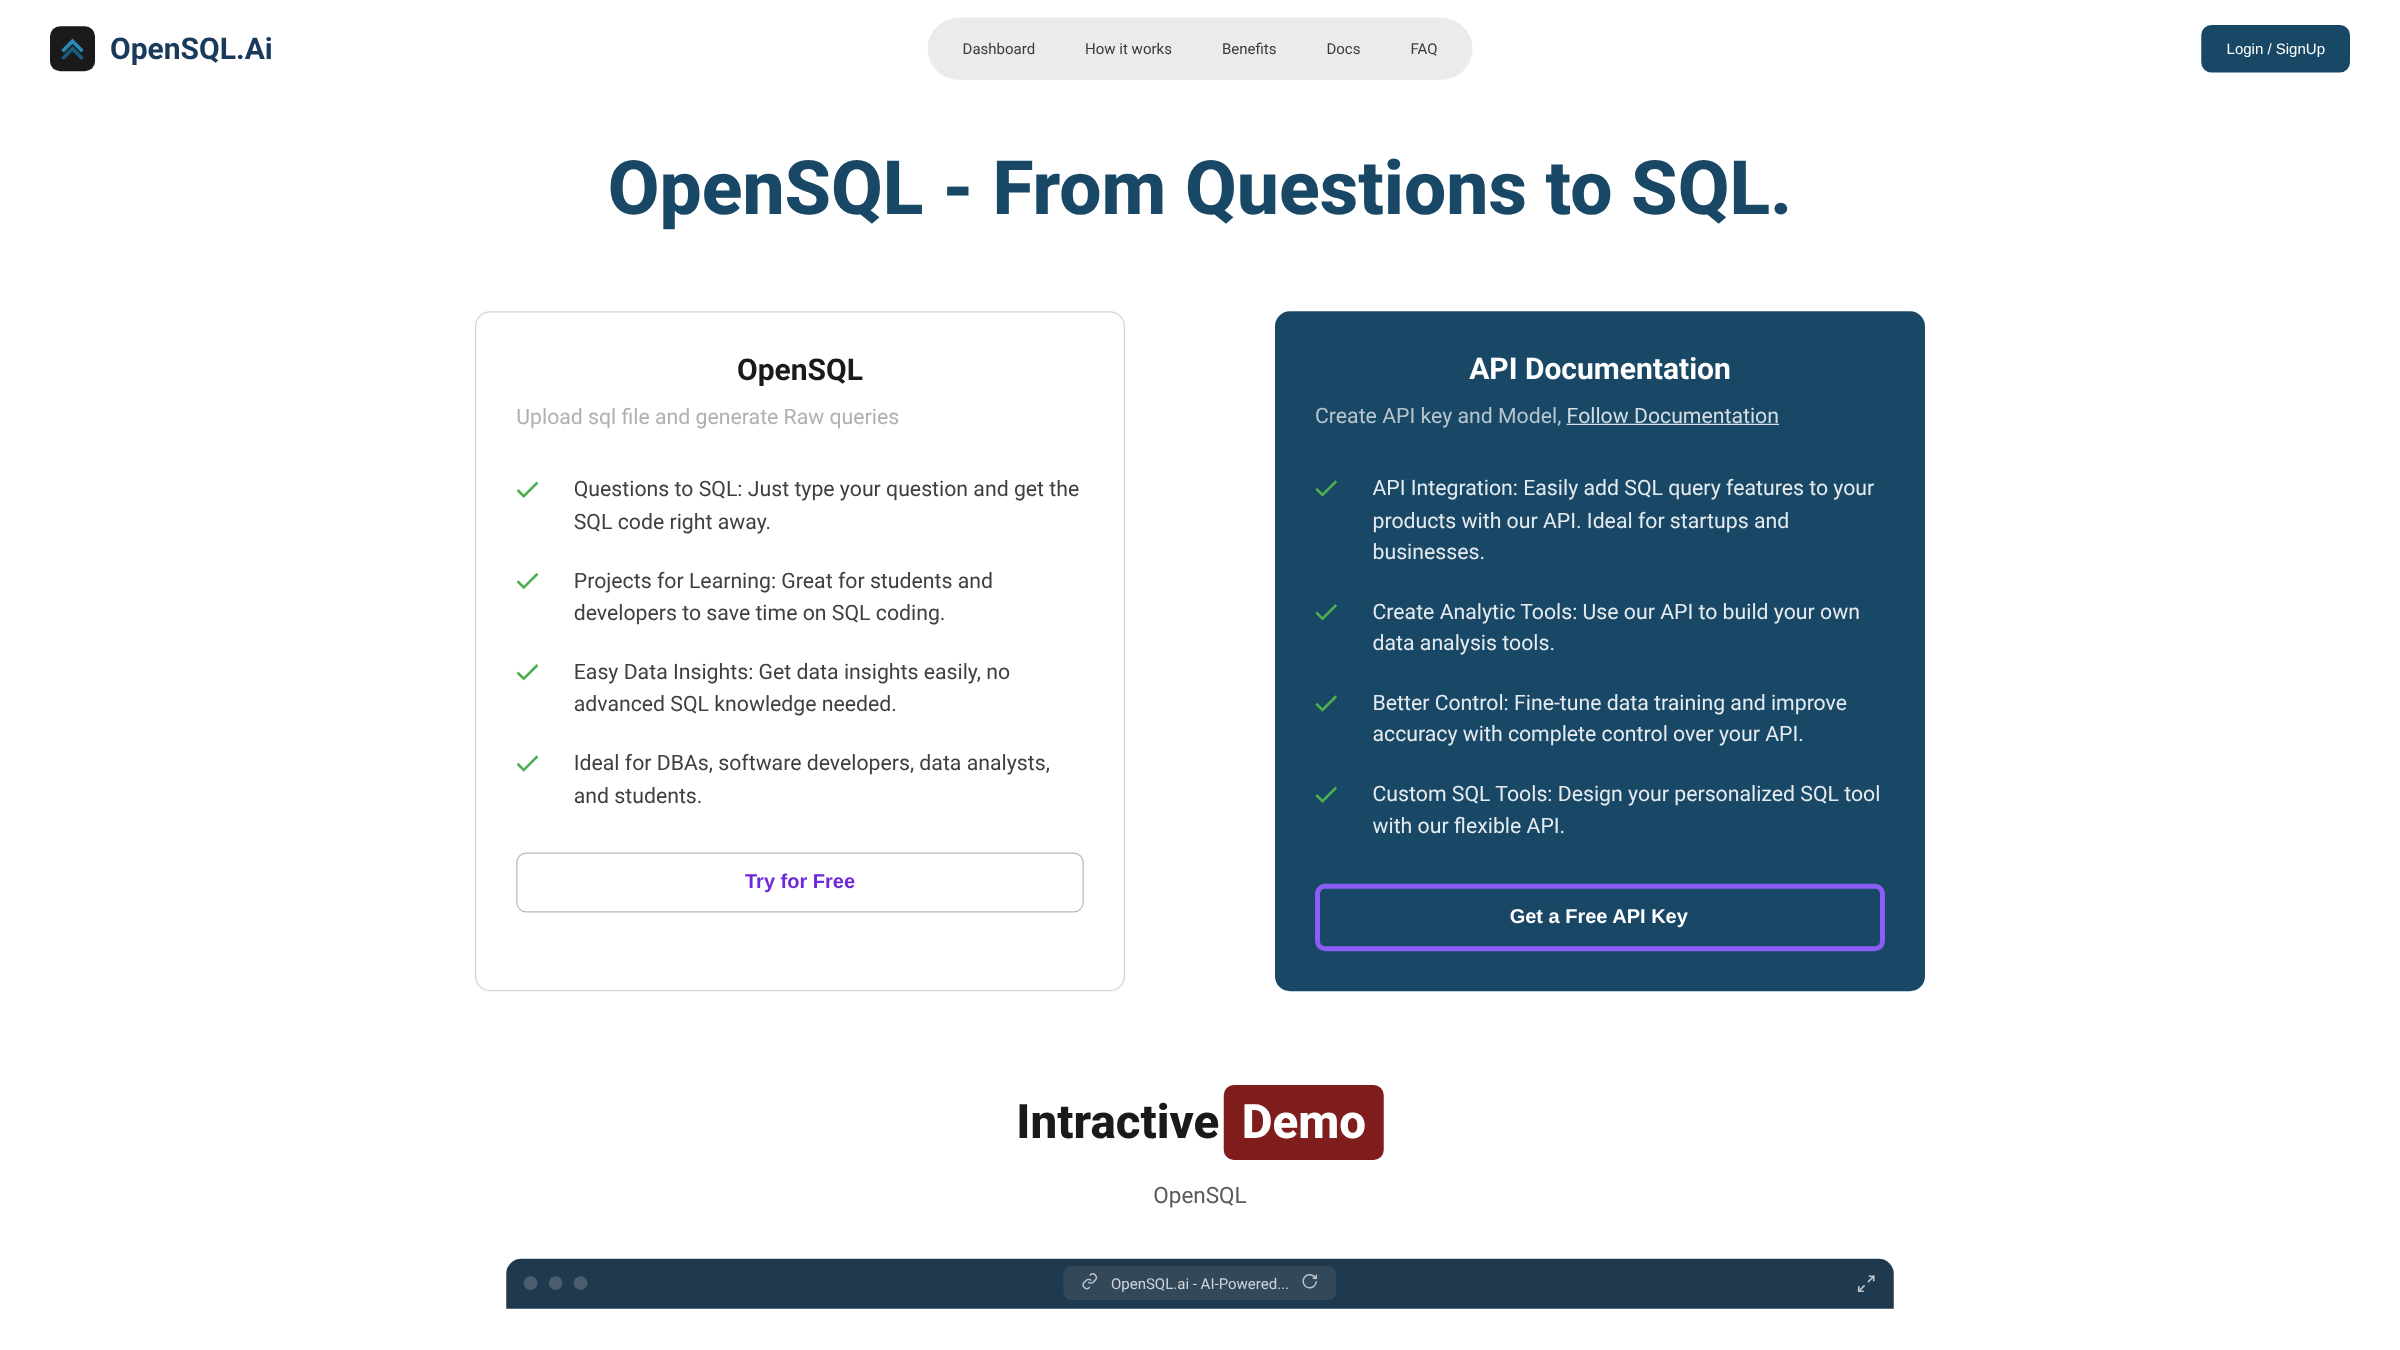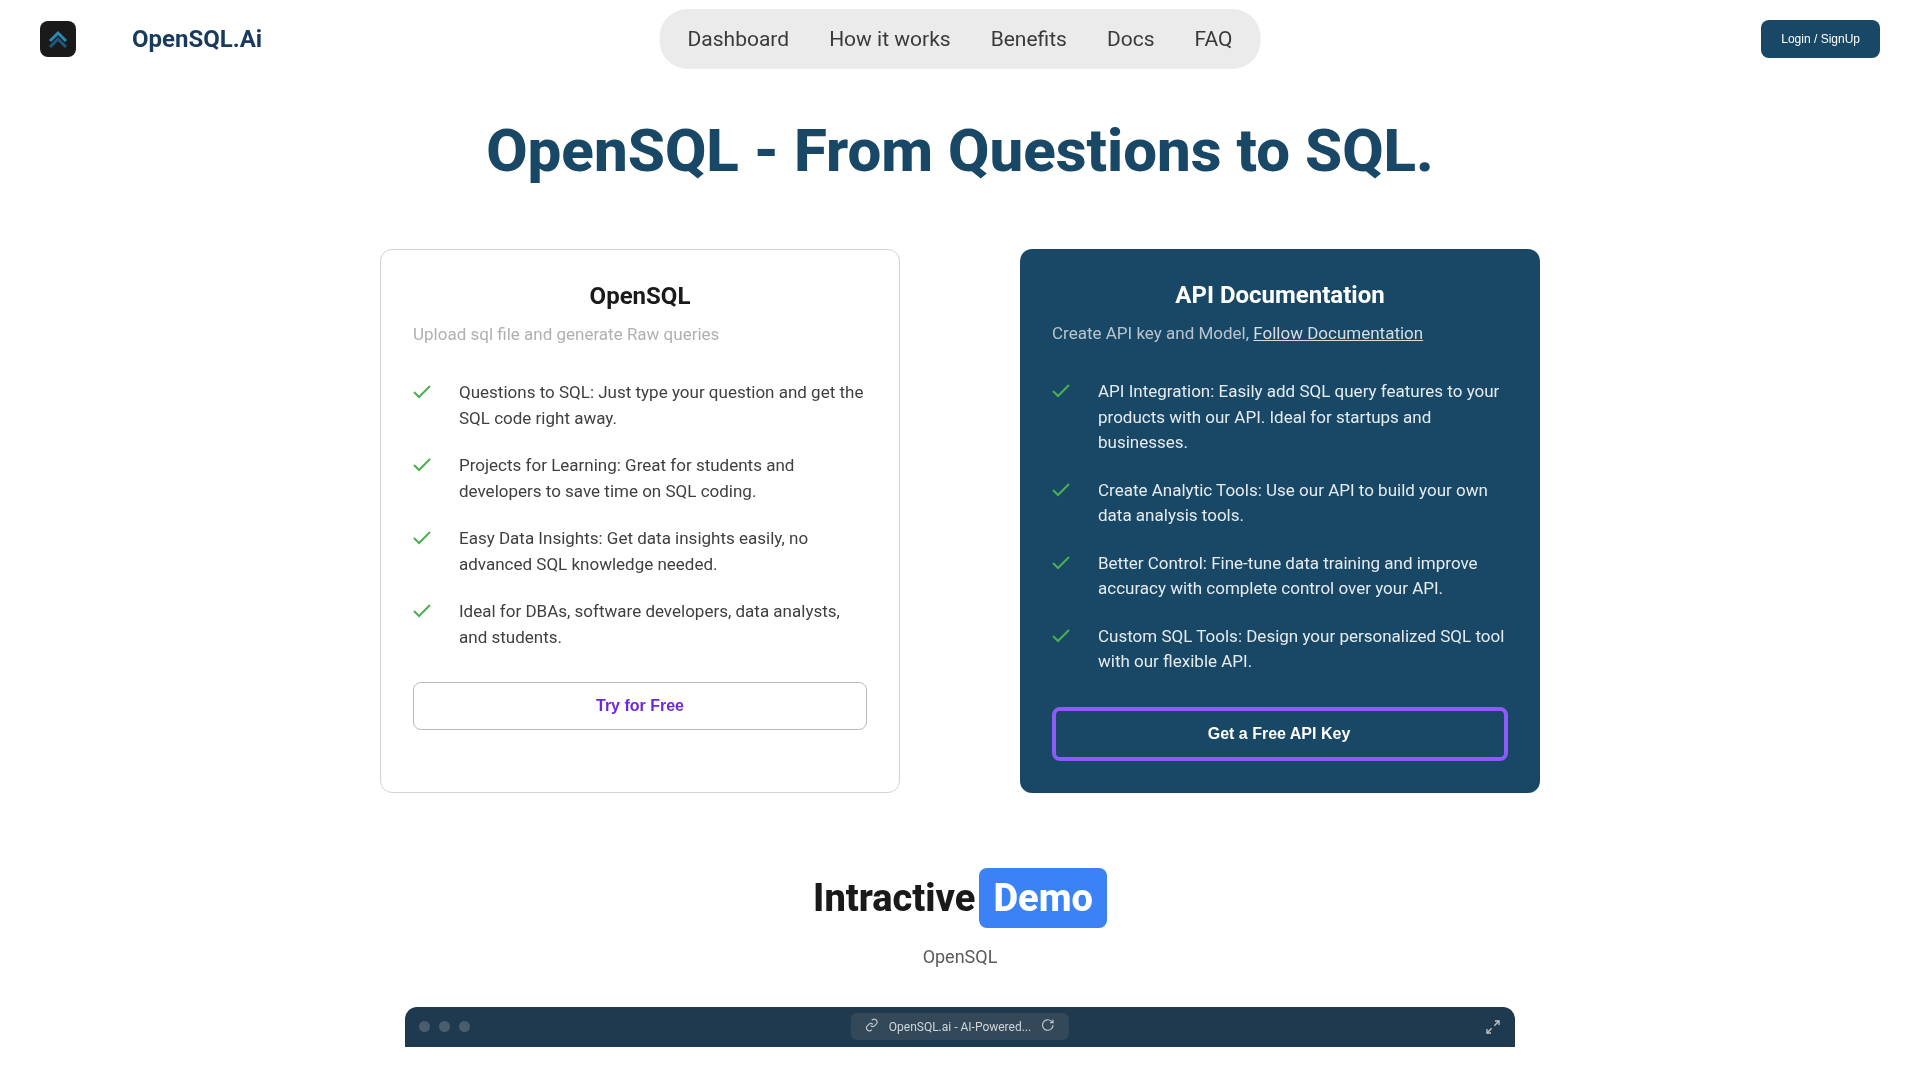--- a/index.html
+++ b/index.html
@@ -37,35 +37,34 @@
       justify-content: center;
     }
     .logo-icon svg {
       width: 24px;
       height: 24px;
     }
     .logo-text {
       font-size: 24px;
       font-weight: 700;
       color: #1a3a5c;
-      margin-left: 44px;
     }
     .nav-pill {
       background: #ebebeb;
       border-radius: 28px;
       padding: 8px 10px;
       display: flex;
       gap: 4px;
       position: absolute;
       left: 50%;
       transform: translateX(-50%);
     }
     .nav-item {
       padding: 10px 18px;
-      font-size: 21px;
+      font-size: 12px;
       color: #3a3a3a;
       cursor: pointer;
       border-radius: 20px;
     }
     .login-btn {
       background: #194866;
       color: #ffffff;
       border: none;
       padding: 12px 20px;
       border-radius: 8px;
@@ -184,21 +183,21 @@
     .demo-section {
       text-align: center;
       margin-top: 75px;
     }
     .demo-title {
       font-size: 38px;
       font-weight: 800;
       color: #1a1a1a;
     }
     .demo-badge {
-      background: #3b82f6;
+      background: #7f1d1d;
       color: #ffffff;
       padding: 8px 14px;
       border-radius: 8px;
       margin-left: 4px;
       display: inline-block;
     }
     .demo-subtitle {
       font-size: 18px;
       color: #5a5a5a;
       margin-top: 18px;

